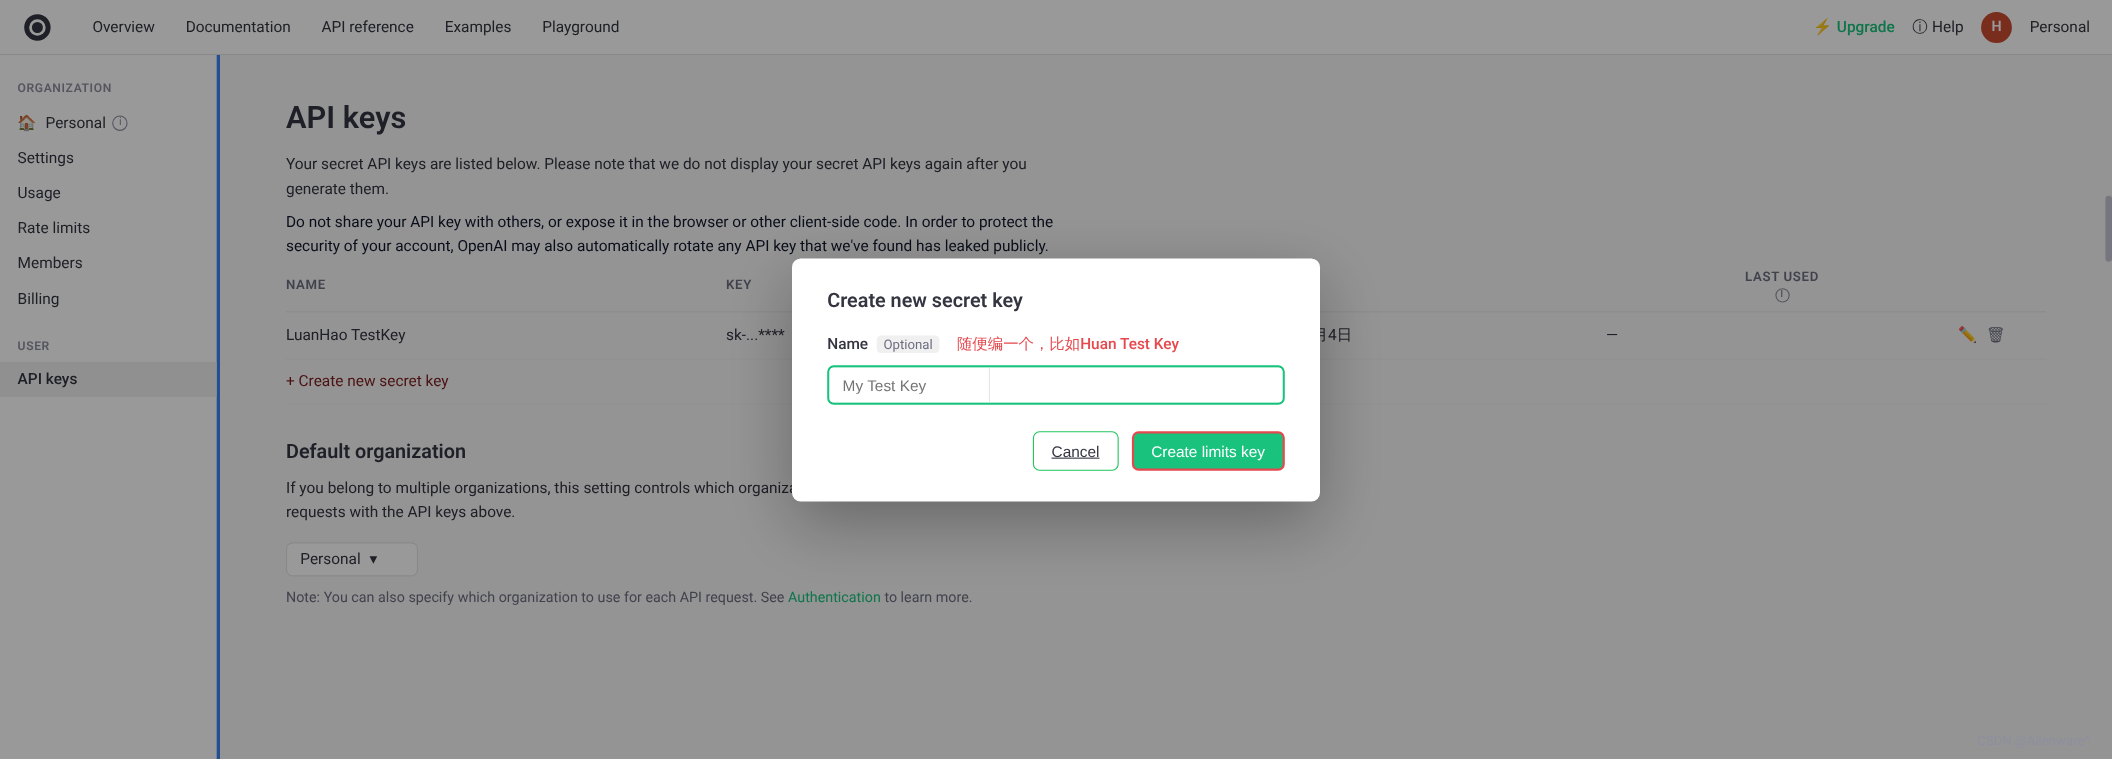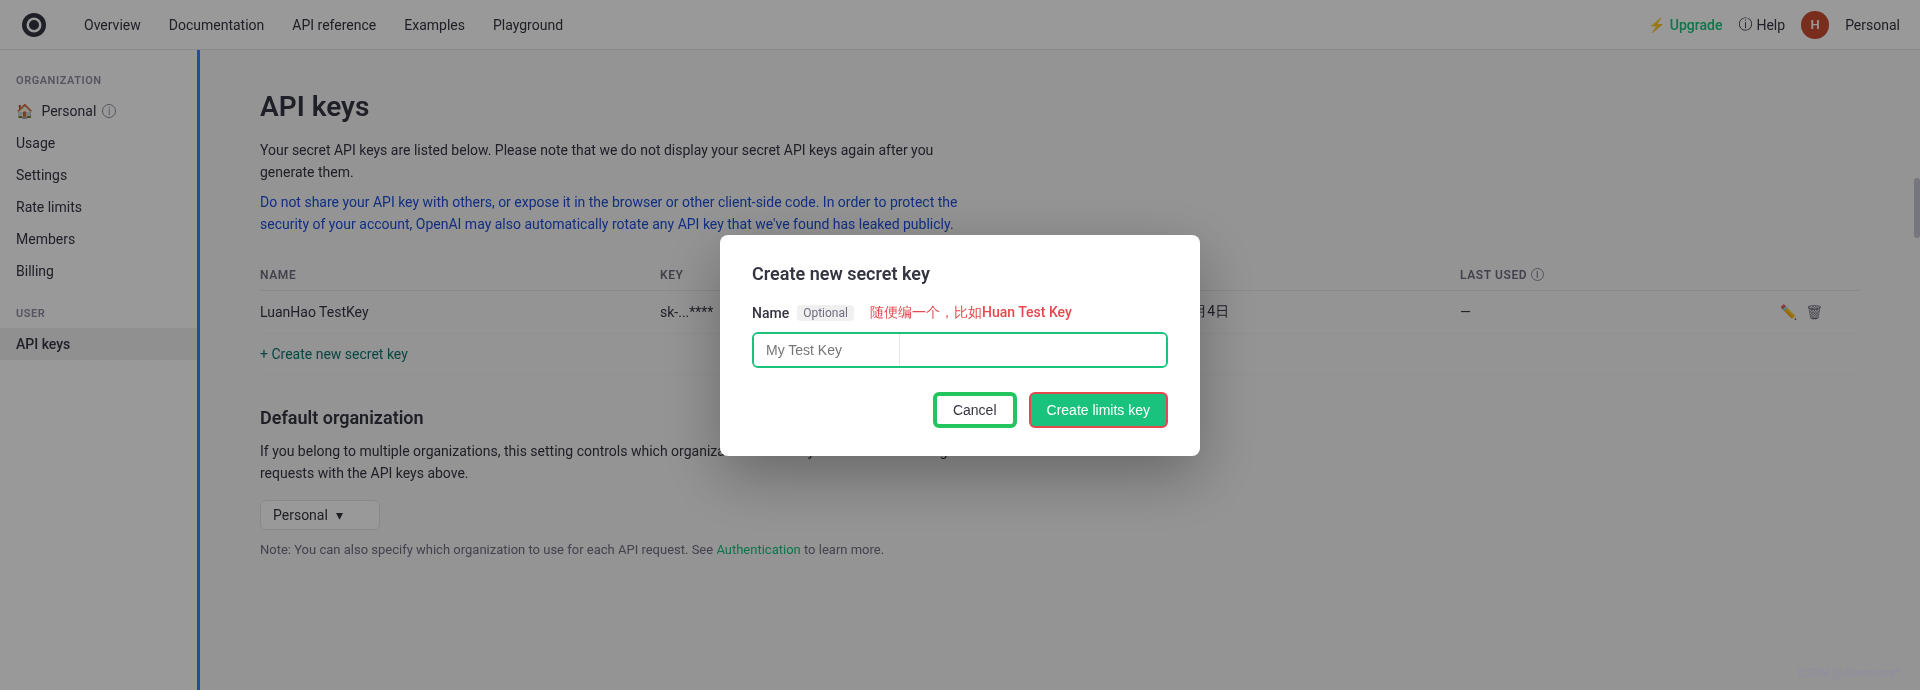--- a/index.html
+++ b/index.html
@@ -162,24 +162,23 @@
     }
     .description {
       font-size: 14px;
       color: #343541;
       line-height: 1.6;
       max-width: 700px;
       margin-bottom: 7px;
     }
     .warning-text {
       font-size: 14px;
-      color: #1d4ed8;
+      color: #0f172a;
       line-height: 1.6;
       max-width: 700px;
-      margin-bottom: 24px;
     }
 
     
     .keys-table {
       width: 100%;
       border-collapse: collapse;
       margin-bottom: 16px;
     }
     .keys-table th {
       text-align: left;
@@ -197,21 +196,21 @@
       color: #343541;
       border-bottom: 1px solid #f0f0f0;
       margin-left: 15px;
     }
     .keys-table .col-name { width: 25%; }
     .keys-table .col-key { width: 30%; }
     .keys-table .col-created { width: 20%; }
     .keys-table .col-last-used { width: 20%; }
 
     .create-new-row td {
-      color: #0f766e;
+      color: #7f1d1d;
       font-size: 14px;
       cursor: pointer;
     }
     .action-icons {
       display: flex;
       gap: 8px;
       align-items: center;
     }
     .action-icon {
       cursor: pointer;
@@ -350,26 +349,27 @@
       outline: none;
       background: #fff;
     }
     .modal-buttons {
       display: flex;
       justify-content: flex-end;
       gap: 12px;
     }
     .btn-cancel {
       background: #fff;
-      border: 4px solid #22c55e;
+      border: 1px solid #22c55e;
       border-radius: 6px;
       padding: 0 16px;
       font-size: 14px;
       cursor: pointer;
       color: #343541;
+      text-decoration: underline;
     }
     .btn-create {
       background: #19c37d;
       border: 2px solid #e5484d;
       border-radius: 6px;
       padding: 8px 16px;
       font-size: 14px;
       cursor: pointer;
       color: #fff;
       font-weight: 500;
@@ -383,20 +383,21 @@
       font-size: 12px;
       color: #8e8ea0;
       z-index: 200;
     }
 
     
     .th-with-icon {
       display: flex;
       align-items: center;
       gap: 4px;
+      flex-direction: column;
     }
     .circle-i {
       width: 13px;
       height: 13px;
       border-radius: 50%;
       border: 1px solid #8e8ea0;
       display: inline-flex;
       align-items: center;
       justify-content: center;
       font-size: 9px;
@@ -440,24 +441,24 @@
   <aside class="sidebar">
     <div class="sidebar-section-label">ORGANIZATION</div>
     <div class="sidebar-item">
       <span class="item-icon">🏠</span>
       <span class="personal-item">
         <span>Personal</span>
         <span class="info-icon">i</span>
       </span>
     </div>
     <div class="sidebar-item">
+      <span>Settings</span>
+    </div>
+    <div class="sidebar-item">
       <span>Usage</span>
-    </div>
-    <div class="sidebar-item">
-      <span>Settings</span>
     </div>
     <div class="sidebar-item">
       <span>Rate limits</span>
     </div>
     <div class="sidebar-item">
       <span>Members</span>
     </div>
     <div class="sidebar-item">
       <span>Billing</span>
     </div>

